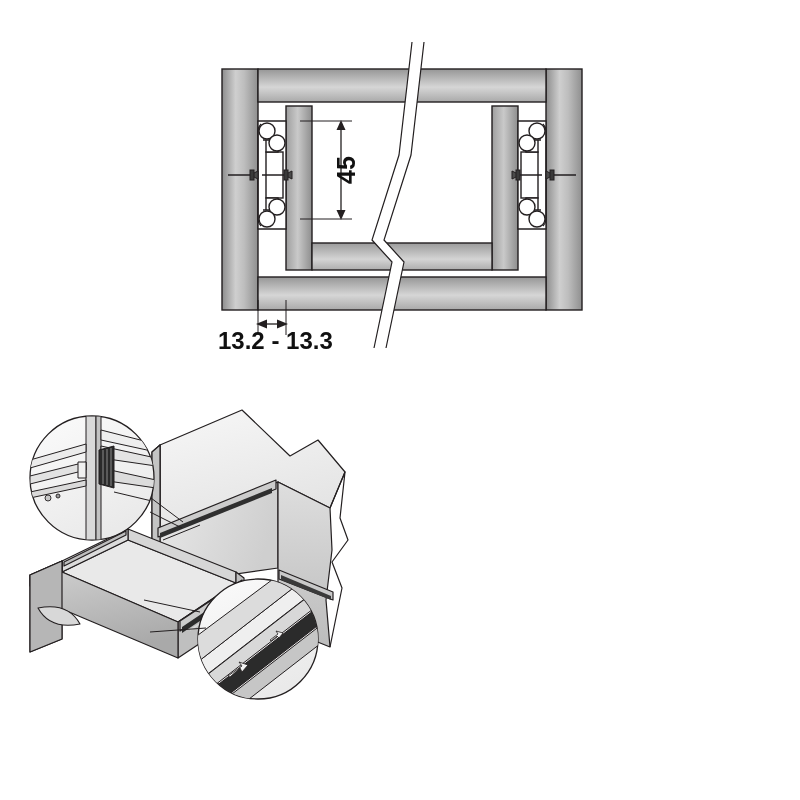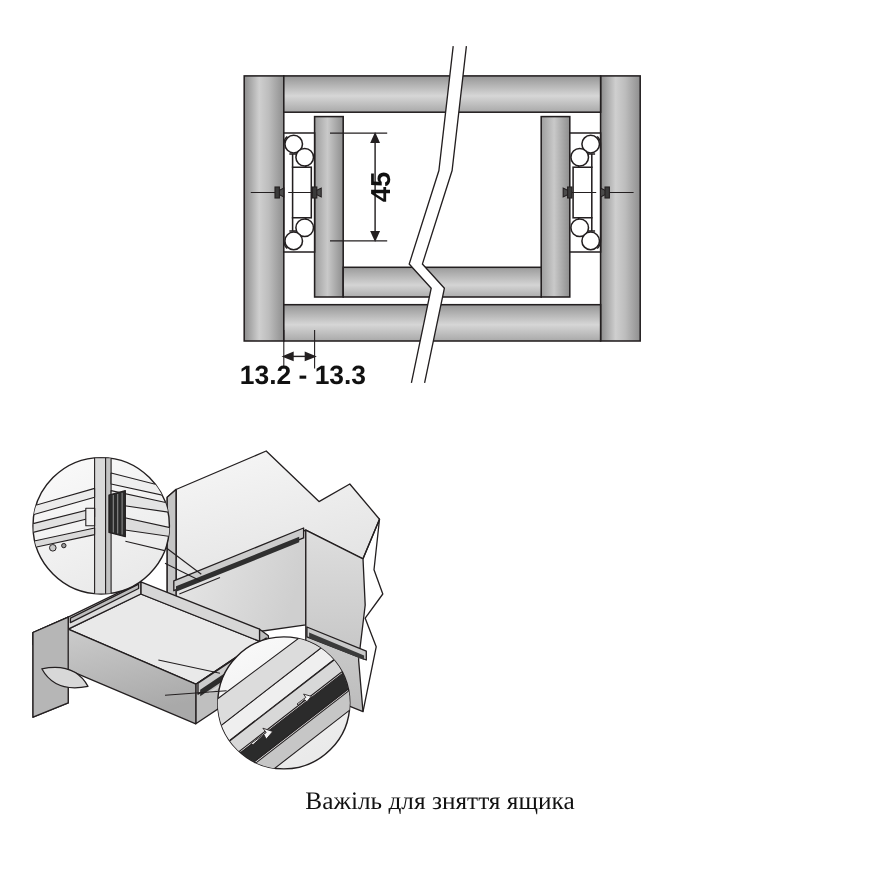--- a/index.html
+++ b/index.html
@@ -317,19 +317,14 @@
           </g>
 
           <line x1="200" y1="212" x2="144" y2="200" stroke="#231f20" stroke-width="1"></line>
           <line x1="206" y1="228" x2="150" y2="232" stroke="#231f20" stroke-width="1"></line>
         </g>
 
       </g>
     </svg>
   </div>
 
-  <div class="fig" style="top:700px;">
-    <svg width="800" height="60" viewBox="0 0 800 60">
-      <text class="caption-text" x="400" y="30" text-anchor="middle" dominant-baseline="middle">Важіль для зняття ящика</text>
-    </svg>
-  </div>
 
 </div>
 
 </body></html>

